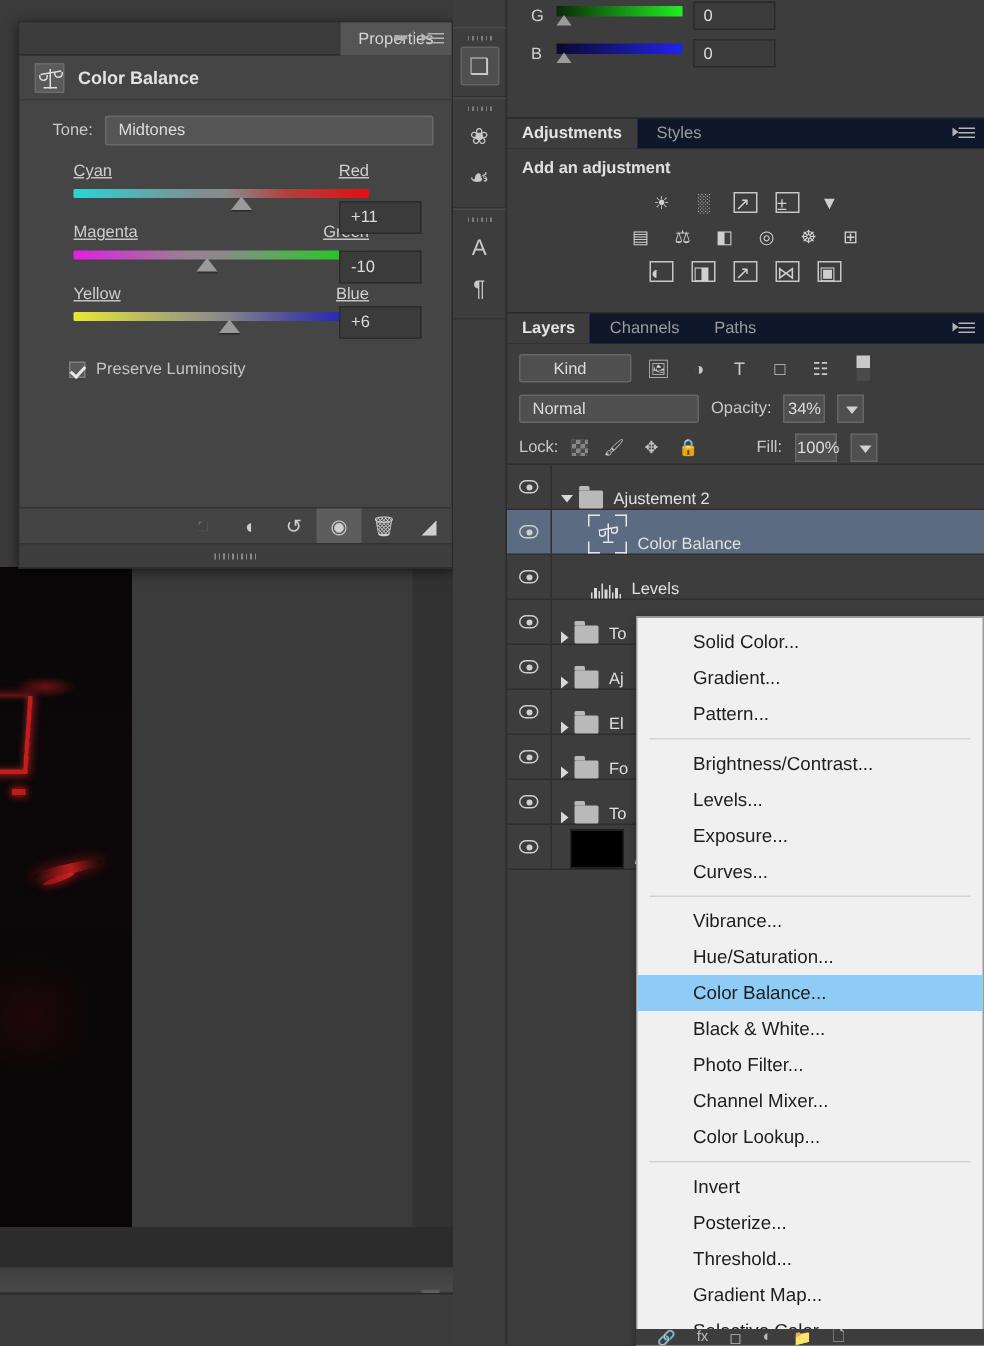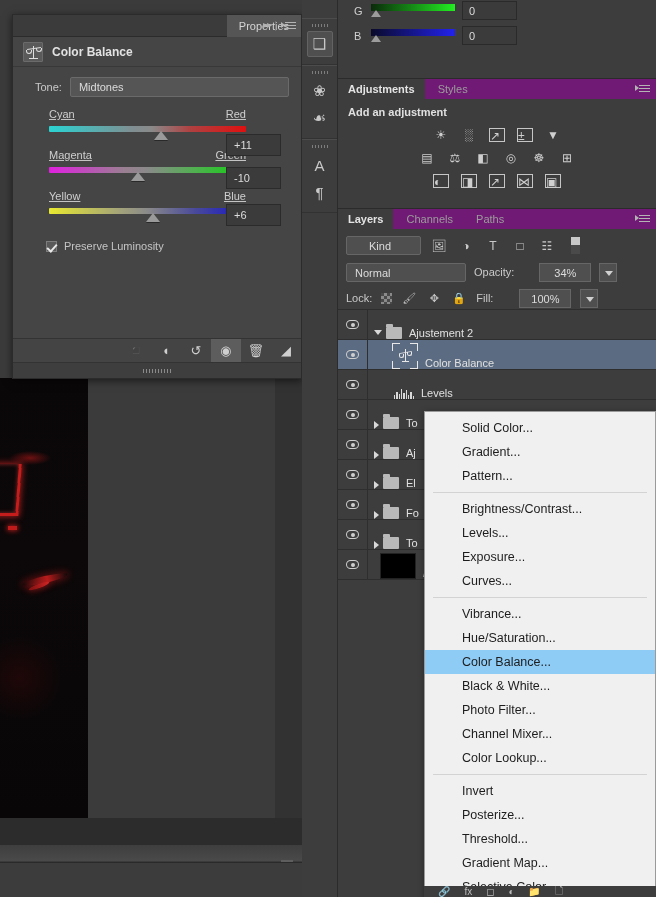--- a/index.html
+++ b/index.html
@@ -167,21 +167,21 @@
   .c-g { background:linear-gradient(90deg,#0a2a0a,#22ee22); }
   .c-b { background:linear-gradient(90deg,#0a0a2a,#2222ee); }
   .cthumb { position:absolute; left:0; top:7px; width:0;height:0;
     border-left:5px solid transparent;border-right:5px solid transparent;border-bottom:7px solid #9c9c9c;}
   .cval { width:55px; height:19px; background:#3b3b3b; border:1px solid #2a2a2a;
           color:#dcdcdc; font-size:11px; line-height:18px; padding-left:6px; }
 
   
   #adjpanel { left:338px; top:78px; width:318px; height:130px; background:#3d3d3d;
               border-top:1px solid #2b2b2b; }
-  .ptabbar2 { position:relative; height:20px; background:#701a75; }
+  .ptabbar2 { position:relative; height:20px; background:#0f172a; }
   .tab2 { display:inline-block; height:20px; line-height:20px; padding:0 10px; font-size:11px; color:#9c9c9c;}
   .tab2.act { background:#3d3d3d; color:#e4e4e4; font-weight:bold; }
   .pmenu { position:absolute; right:6px; top:4px; width:15px; height:11px;}
   .pmenu i{display:block;height:1px;background:#b4b4b4;margin:2px 0 2px auto;width:11px;}
   .pmenu:before{content:'';position:absolute;left:0;top:2px;border-left:4px solid #b4b4b4;
     border-top:3px solid transparent;border-bottom:3px solid transparent;}
   #adj-title { padding:7px 0 4px 10px; font-size:11px; font-weight:bold; color:#e0e0e0; }
   .adj-row { display:flex; justify-content:center; gap:6px; margin-top:3px; }
   .adj-ic {
     width:22px; height:20px; display:flex; align-items:center; justify-content:center;
@@ -194,22 +194,22 @@
             border-top:1px solid #2b2b2b; }
   #kindrow { display:flex; align-items:center; gap:9px; padding:5px 0 0 8px; height:28px;}
   .kind-sel { position:relative; width:75px; height:19px; background:#4f4f4f; border:1px solid #666;
               border-radius:2px; font-size:11px; color:#dcdcdc; line-height:18px; padding-left:22px; }
   .kfi { width:18px; height:18px; display:flex; align-items:center; justify-content:center;
          color:#c8c8c8; font-size:12px; }
   #blendrow { display:flex; align-items:center; gap:8px; padding:3px 0 0 8px; height:27px; }
   .blend-sel { position:relative; width:120px; height:19px; background:#4f4f4f; border:1px solid #666;
                border-radius:2px; font-size:11px; color:#dcdcdc; line-height:18px; padding-left:8px;}
   .lbl2 { font-size:11px; color:#c9c9c9; }
-  .numfield { width:52px; height:19px; background:#4f4f4f; border:1px solid #666;
-              font-size:11px; color:#dcdcdc; line-height:18px; text-align:center;margin-left:17px; }
+  .numfield { width:28px; height:19px; background:#4f4f4f; border:1px solid #666;
+              font-size:11px; color:#dcdcdc; line-height:18px; text-align:center; }
   .stepper { width:18px; height:19px; background:#4f4f4f; border:1px solid #666; position:relative; }
   .stepper:after{content:'';position:absolute;left:5px;top:7px;
     border-left:4px solid transparent;border-right:4px solid transparent;border-top:5px solid #d0d0d0;}
   #lockrow { display:flex; align-items:center; gap:9px; padding:3px 0 0 8px; height:26px;
              border-bottom:1px solid #2e2e2e; }
   .lockic { width:16px; height:16px; display:flex; align-items:center; justify-content:center;
             color:#c0c0c0; font-size:11px; }
   .checker { width:11px;height:11px;
     background:
       linear-gradient(45deg,#8a8a8a 25%,transparent 25%,transparent 75%,#8a8a8a 75%) 0 0/6px 6px,
@@ -474,21 +474,21 @@
     <span class="numfield">34%</span>
     <span class="stepper"></span>
   </div>
 
   <div id="lockrow">
     <span class="lbl2">Lock:</span>
     <span class="checker"></span>
     <span class="lockic">🖌</span>
     <span class="lockic">✥</span>
     <span class="lockic">🔒</span>
-    <span class="lbl2" style="">Fill:</span>
+    <span class="lbl2" style="margin-left:28px">Fill:</span>
     <span class="numfield">100%</span>
     <span class="stepper"></span>
   </div>
 
   <div class="lrow">
     <span class="l-eye">
         <span class="eye"></span>
       </span>
     <span class="l-tri open"></span>
     <span class="folder"></span>

